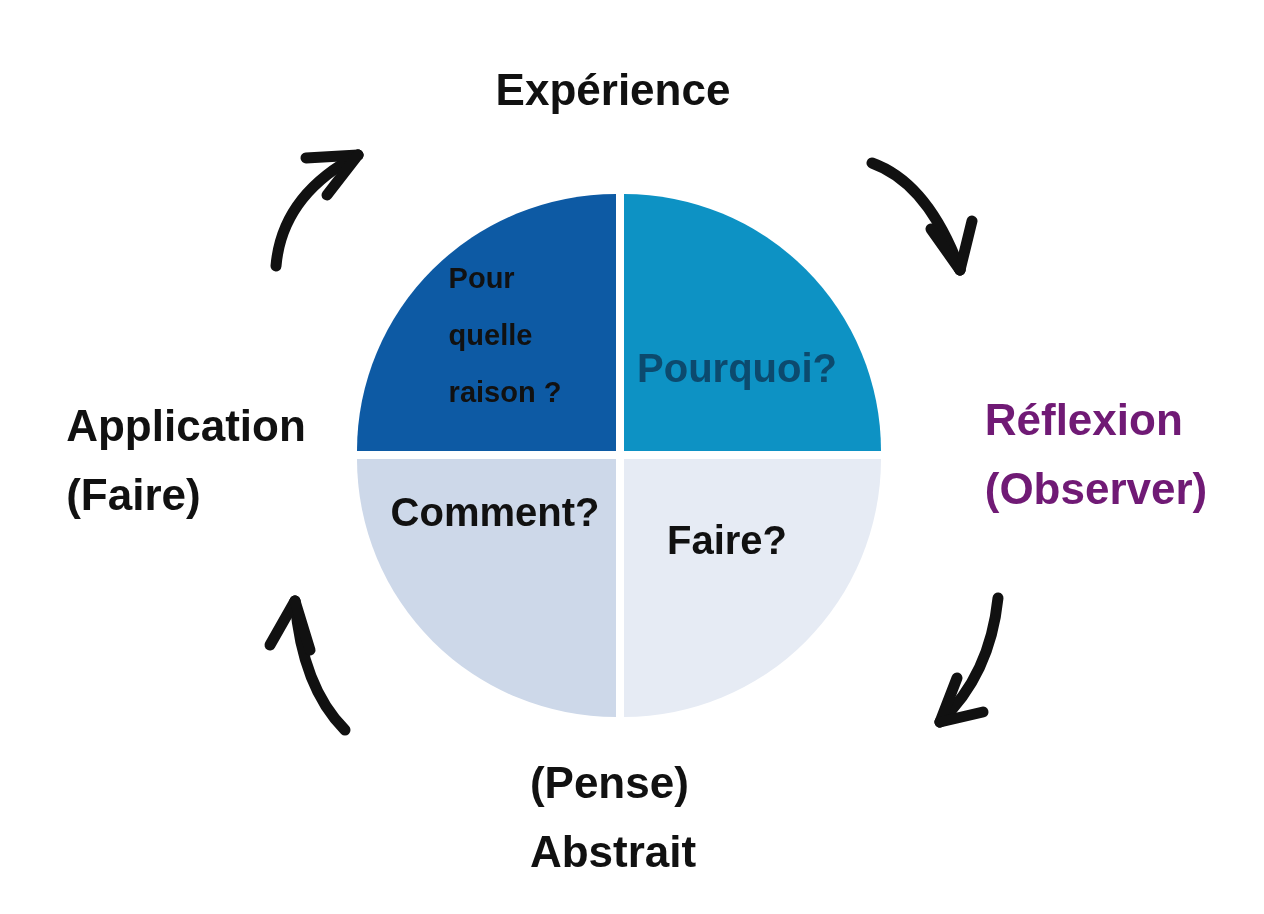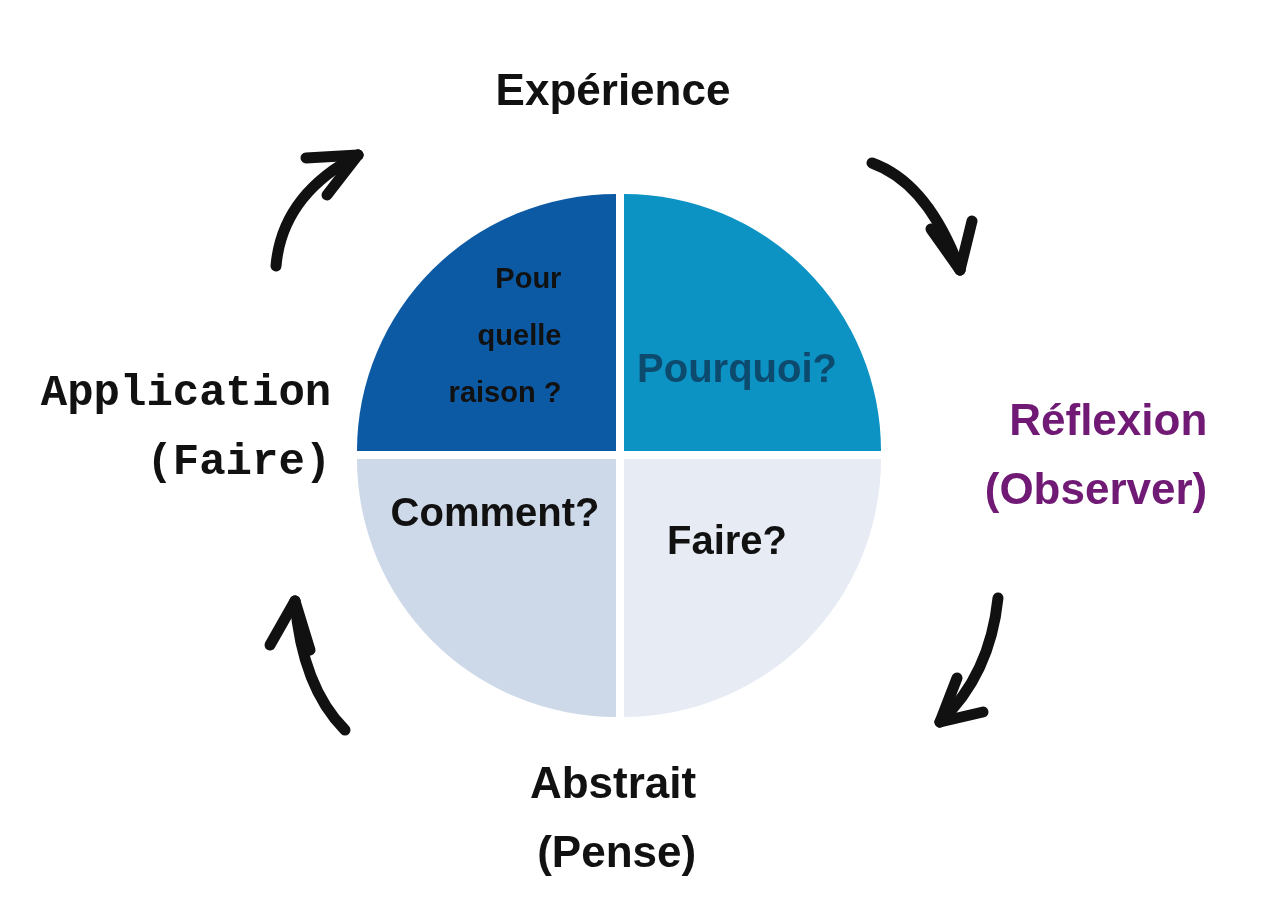--- a/index.html
+++ b/index.html
@@ -21,21 +21,21 @@
     position: absolute;
   }
   .q-tl { left: 357px; top: 194px; width: 259px; height: 257px; border-top-left-radius: 100% 100%; }
   .q-tr { left: 624px; top: 194px; width: 257px; height: 257px; border-top-right-radius: 100% 100%; }
   .q-bl { left: 357px; top: 459px; width: 259px; height: 258px; border-bottom-left-radius: 100% 100%; }
   .q-br { left: 624px; top: 459px; width: 257px; height: 258px; border-bottom-right-radius: 100% 100%; }
 
   .label {
     position: absolute;
     transform: translate(-50%, -50%);
-    text-align: right;
+    text-align: left;
     color: #111111;
     font-weight: 700;
     white-space: nowrap;
   }
   .inner-label {
     font-size: 40px;
     line-height: 56px;
   }
   .inner-label.multiline {
     font-size: 29px;
@@ -76,24 +76,24 @@
   <div class="label inner-label" style="left: 727px; top: 540px; color: rgb(17, 17, 17);">Faire?</div>
 
   <div class="label outer-label" style="left: 613px; top: 89px; color: rgb(17, 17, 17);">
     <div>Expérience</div>
   </div>
   <div class="label outer-label" style="left: 1096px; top: 454px; color: #701a75;">
     <div>Réflexion</div>
     <div>(Observer)</div>
   </div>
   <div class="label outer-label" style="left: 613px; top: 817px; color: rgb(17, 17, 17);">
+    <div>(Pense)</div>
     <div>Abstrait</div>
-    <div>(Pense)</div>
   </div>
-  <div class="label outer-label" style="left: 186px; top: 428px; color: rgb(17, 17, 17); font-family: Liberation Mono, monospace;">
+  <div class="label outer-label" style="left: 186px; top: 460px; color: rgb(17, 17, 17);">
     <div>Application</div>
     <div>(Faire)</div>
   </div>
 
   <svg class="arrow-svg" style="left:262px; top:140px;" width="110" height="140" viewBox="0 0 110 140" aria-hidden="true">
     <path d="M14 126 Q20 55 96 15" style="stroke: rgb(17, 17, 17);"></path>
     <path d="M44 18 L96 15" style="stroke: rgb(17, 17, 17);"></path>
     <path d="M65 55 L96 15" style="stroke: rgb(17, 17, 17);"></path>
   </svg>
   <svg class="arrow-svg" style="left:858px; top:148px;" width="122" height="135" viewBox="0 0 122 135" aria-hidden="true">

